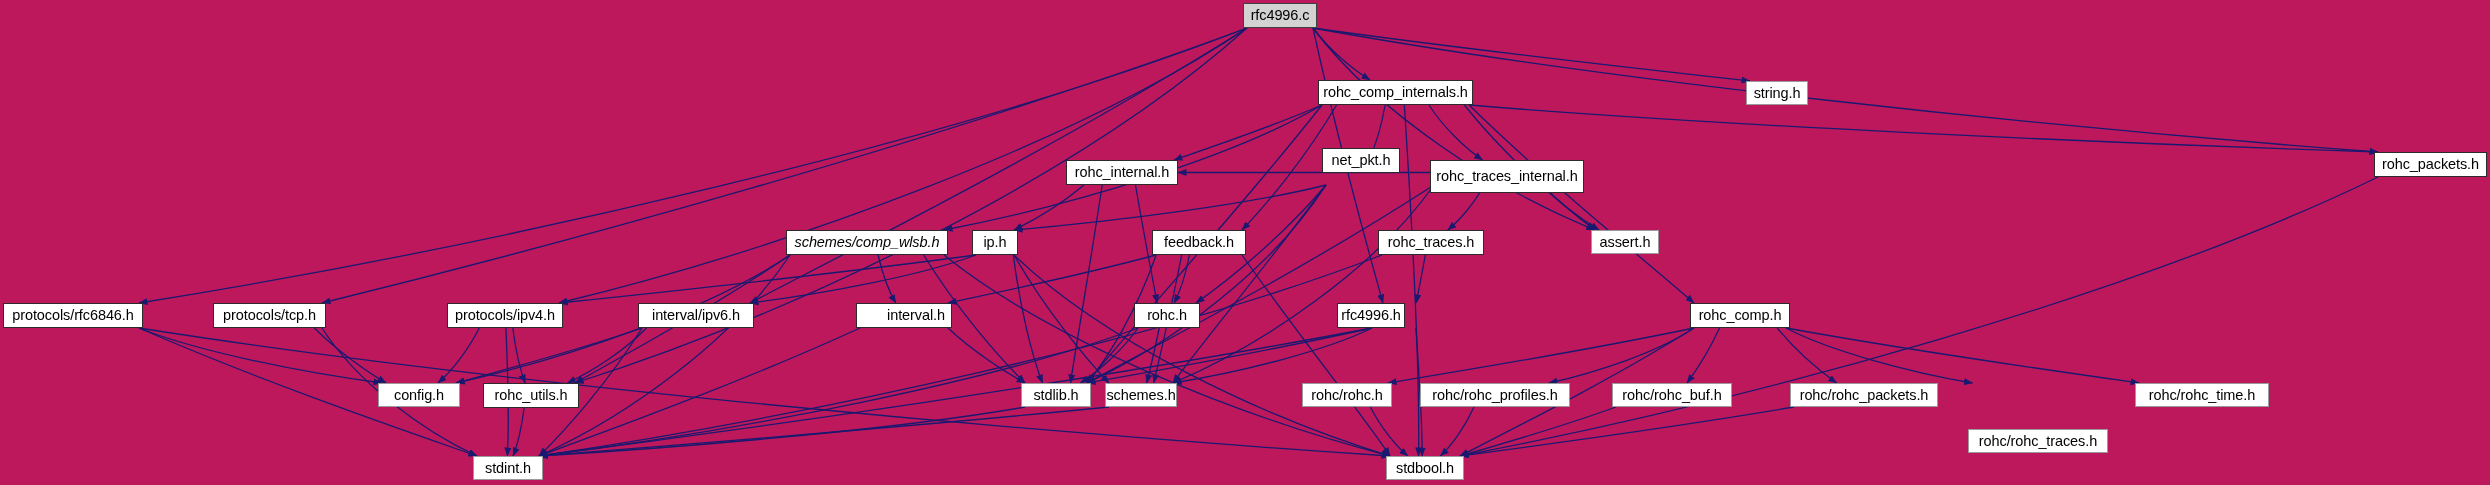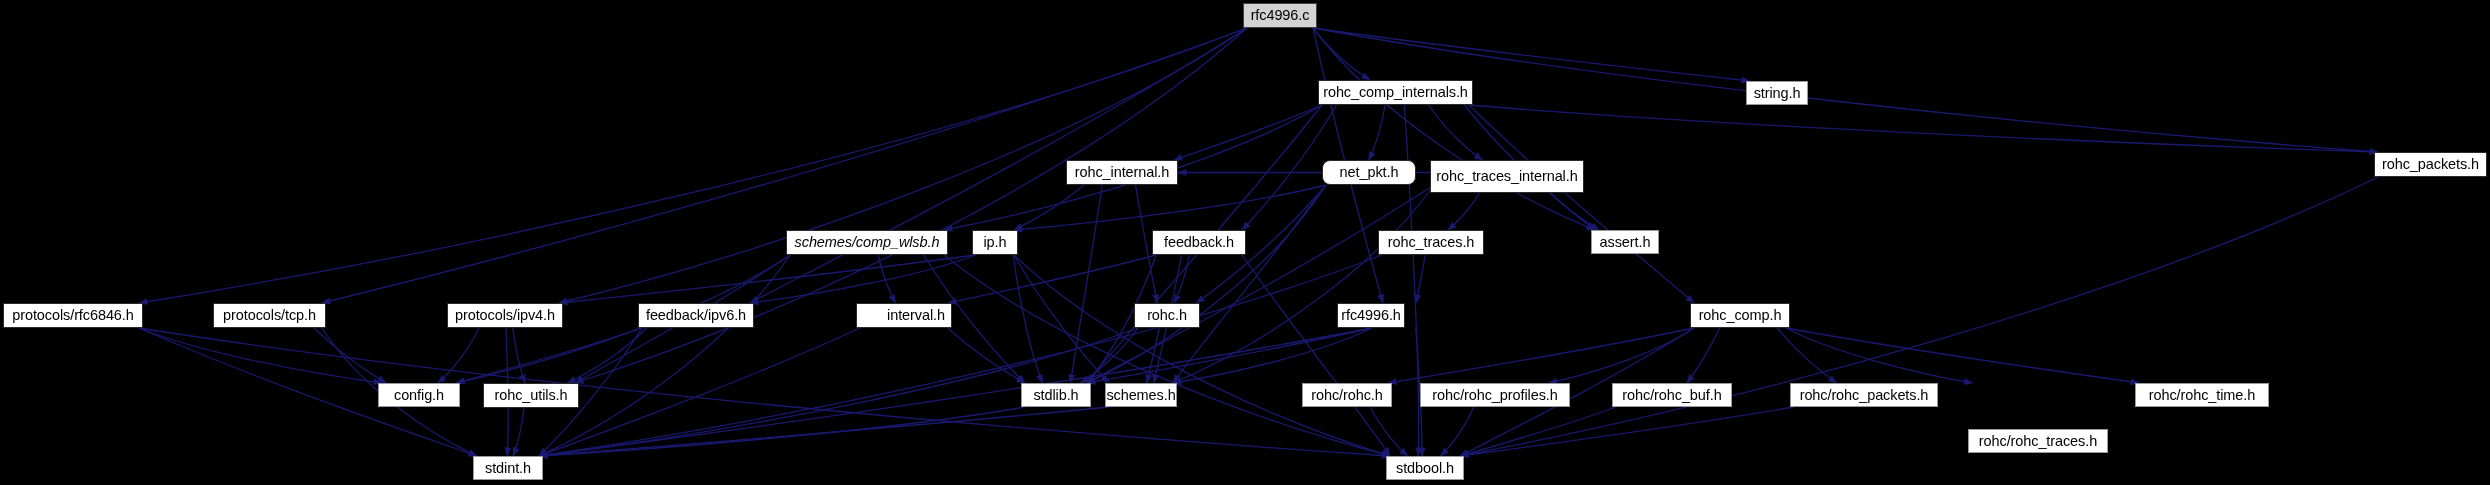--- a/index.html
+++ b/index.html
@@ -1,19 +1,19 @@
 <!DOCTYPE html>
 <html><head>
 <meta charset="utf-8">
 <style>
   html,body{margin:0;padding:0;background:#ffffff;}
   #canvas{
     position:relative;
     width:2490px;height:485px;
-    background:#000000;
+    background:#be185d;
     font-family:"Liberation Sans", sans-serif;
     overflow:hidden;
   }
   #edges{position:absolute;left:0;top:0;width:2490px;height:485px;}
   .node{
     position:absolute;
     box-sizing:border-box;
     background:#ffffff;
     border:1px solid #9a9a9a;
     color:#000000;
@@ -139,21 +139,21 @@
       </div>
       <div class="node" style="left: 1746px; top: 81px; width: 62px; height: 24px;">
         <span>string.h</span>
       </div>
       <div class="node strong" style="left: 2374px; top: 152px; width: 113px; height: 25px;">
         <span>rohc_packets.h</span>
       </div>
       <div class="node strong" style="left: 1066px; top: 160px; width: 112px; height: 25px;">
         <span>rohc_internal.h</span>
       </div>
-      <div class="node strong" style="left: 1322px; top: 160px; width: 94px; height: 25px; border-radius: 8px;">
+      <div class="node strong" style="left: 1322px; top: 148px; width: 78px; height: 25px;">
         <span>net_pkt.h</span>
       </div>
       <div class="node strong" style="left: 1430px; top: 160px; width: 154px; height: 33px;">
         <span>rohc_traces_internal.h</span>
       </div>
       <div class="node strong" style="left: 786px; top: 230px; width: 162px; height: 25px; font-style: italic;">
         <span>schemes/comp_wlsb.h</span>
       </div>
       <div class="node strong" style="left: 972px; top: 230px; width: 46px; height: 25px;">
         <span>ip.h</span>
@@ -170,21 +170,21 @@
       <div class="node strong" style="left: 3px; top: 303px; width: 140px; height: 25px;">
         <span>protocols/rfc6846.h</span>
       </div>
       <div class="node strong" style="left: 213px; top: 303px; width: 113px; height: 25px;">
         <span>protocols/tcp.h</span>
       </div>
       <div class="node strong" style="left: 447px; top: 303px; width: 116px; height: 25px;">
         <span>protocols/ipv4.h</span>
       </div>
       <div class="node strong" style="left: 638px; top: 303px; width: 116px; height: 25px;">
-        <span>feedback/ipv6.h</span>
+        <span>interval/ipv6.h</span>
       </div>
       <div class="node strong" style="left: 856px; top: 303px; width: 96px; height: 25px; padding-left: 24px;">
         <span>interval.h</span>
       </div>
       <div class="node strong" style="left: 1134px; top: 303px; width: 66px; height: 25px;">
         <span>rohc.h</span>
       </div>
       <div class="node strong" style="left: 1337px; top: 303px; width: 68px; height: 25px;">
         <span>rfc4996.h</span>
       </div>

